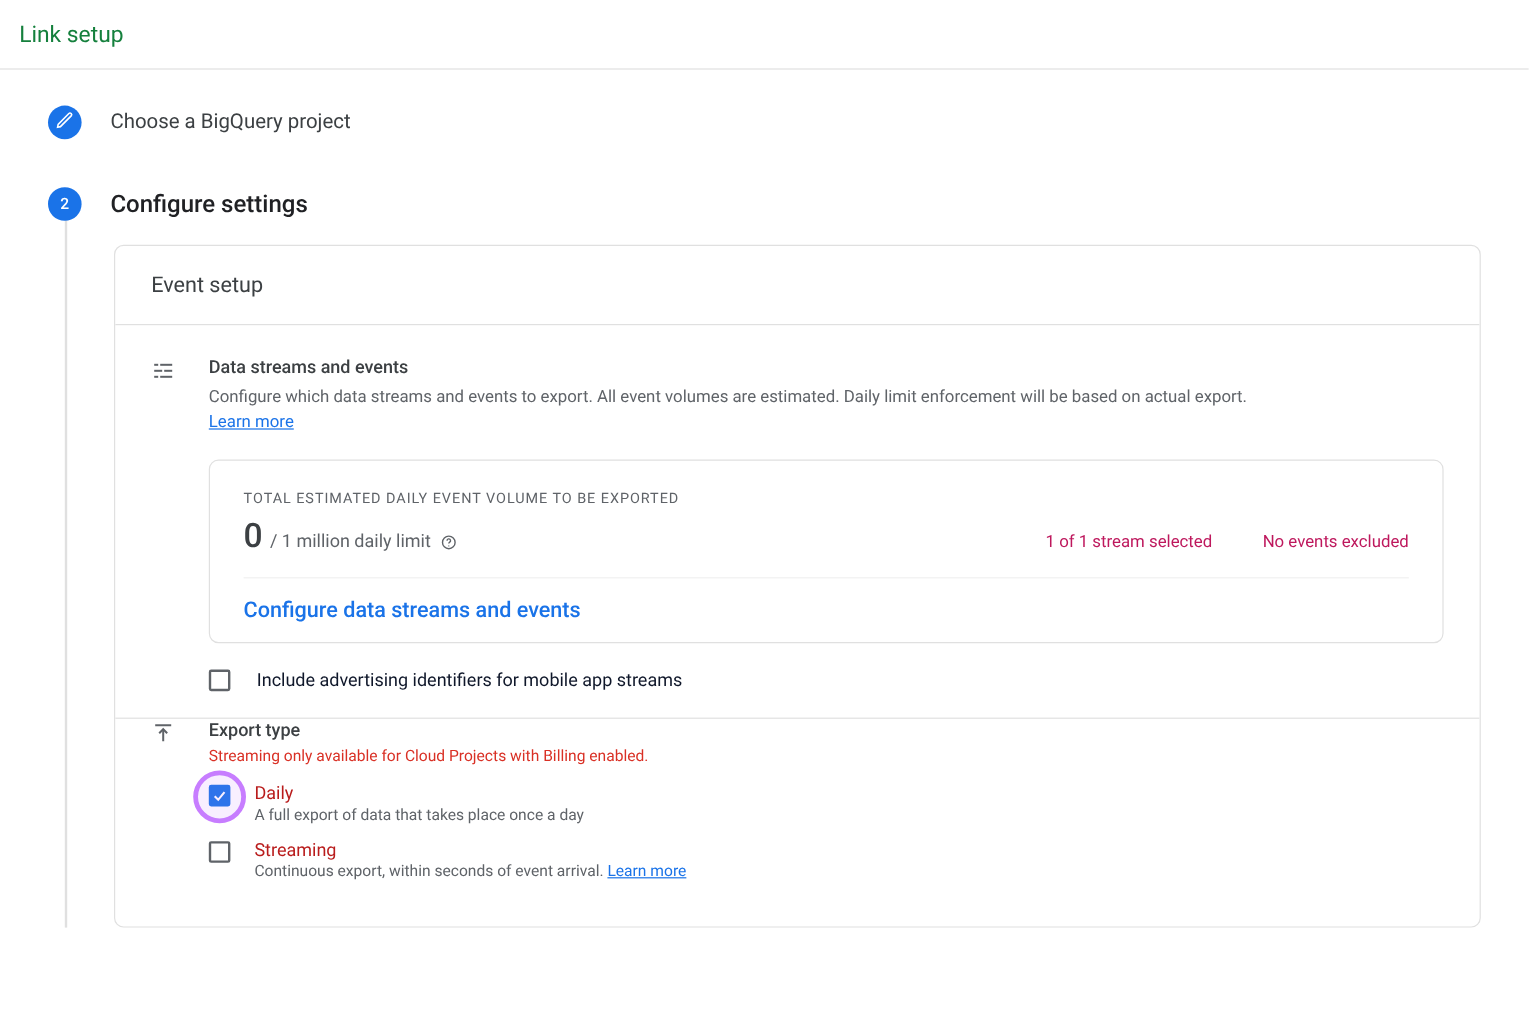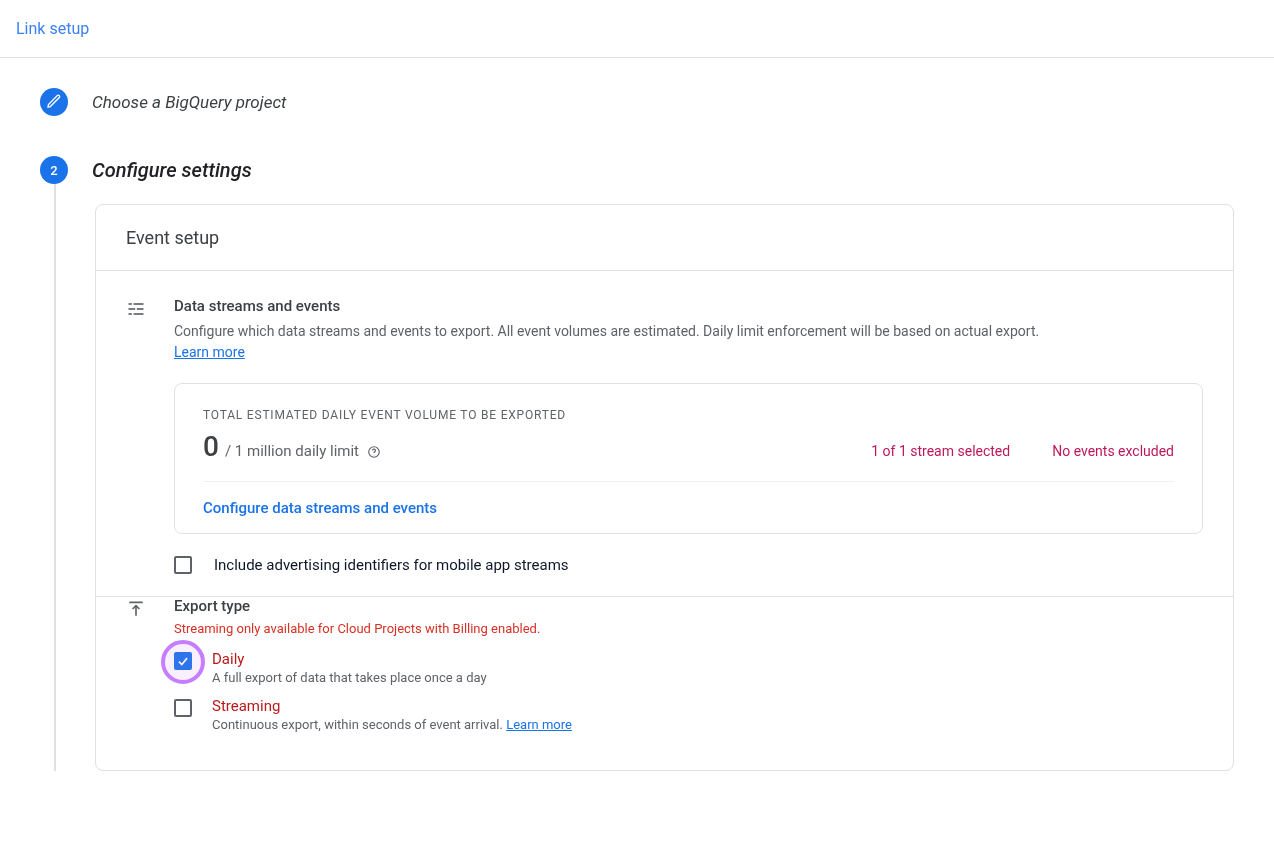--- a/index.html
+++ b/index.html
@@ -1,30 +1,30 @@
 <!DOCTYPE html>
 <html><head>
 <meta charset="utf-8">
 <style>
   * { box-sizing: border-box; margin: 0; padding: 0; }
   html, body { width: 1274px; min-height: 853px; background: #fff; font-family: "Google Sans", Roboto, Arial, sans-serif; color: #202124; }
 
   .topbar { height: 58px; display: flex; align-items: center; padding: 0 16px; border-bottom: 1px solid #e0e0e0; }
-  .topbar-title { font-size: 16px; color: #3b82f6; }
+  .topbar-title { font-size: 19px; color: #15803d; }
 
   .content { padding: 30px 40px 40px 40px; position: relative; }
 
   .stepper { position: absolute; left: 54px; top: 120px; bottom: 40px; width: 2px; background: #e0e0e0; z-index: 0; }
 
   .step-row { display: flex; align-items: center; margin-bottom: 40px; position: relative; z-index: 1; }
   .step-row.current { margin-bottom: 20px; }
 
   .step-badge { width: 28px; height: 28px; border-radius: 50%; background: #1a73e8; color: #fff; display: flex; align-items: center; justify-content: center; margin-left: 0; margin-right: 24px; font-size: 13px; font-weight: 500; flex-shrink: 0; }
   .step-badge svg { width: 16px; height: 16px; }
-  .step-title { font-size: 17px; color: #3c4043; font-style: italic; }
+  .step-title { font-size: 17px; color: #3c4043; }
   .step-title.current { font-weight: 500; font-size: 20px; color: #202124; }
 
   .panel { margin-left: 55px; border: 1px solid #e0e0e0; border-radius: 8px; background: #fff; overflow: hidden; position: relative; z-index: 1; }
 
   .panel-header { padding: 22px 30px; border-bottom: 1px solid #e0e0e0; }
   .panel-header-title { font-size: 18px; color: #3c4043; }
 
   .panel-body { padding: 26px 30px 26px 30px; }
 
   .section { display: flex; }
@@ -37,21 +37,21 @@
   .volume-card { border: 1px solid #e0e0e0; border-radius: 8px; margin-top: 20px; }
   .volume-inner { padding: 24px 28px 0 28px; }
   .volume-inner2 { padding: 0 28px 0 28px; }
   .volume-label { font-size: 12px; letter-spacing: 0.8px; color: #5f6368; text-transform: uppercase; margin-bottom: 8px; }
   .volume-row { display: flex; align-items: baseline; padding-bottom: 18px; border-bottom: 1px solid #f0f0f0; }
   .volume-big { font-size: 28px; font-weight: 500; color: #3c4043; margin-right: 6px; }
   .volume-limit { font-size: 15px; color: #5f6368; }
   .help-icon { display: inline-flex; vertical-align: middle; width: 14px; height: 14px; margin-left: 4px; }
   .volume-stats { margin-left: auto; display: flex; gap: 42px; font-size: 14px; color: #be185d; }
   .volume-action { padding: 16px 0; }
-  .config-link { color: #1a73e8; font-size: 15px; font-weight: 500; cursor: pointer; }
+  .config-link { color: #1a73e8; font-size: 18px; font-weight: 500; cursor: pointer; }
 
   .checkbox-row { display: flex; align-items: center; margin-top: 22px; margin-bottom: 22px; }
   .checkbox-row .cb { margin-right: 22px; }
 
   .cb { width: 18px; height: 18px; border: 2px solid #5f6368; border-radius: 2px; display: inline-flex; align-items: center; justify-content: center; cursor: pointer; flex-shrink: 0; background: #fff; }
   .cb.checked { background: #1a73e8; border-color: #1a73e8; }
   .cb.checked svg { display: block; }
   .cb svg { display: none; width: 14px; height: 14px; }
 
   .divider { border: none; border-top: 1px solid #e0e0e0; margin: 0 -30px; }

